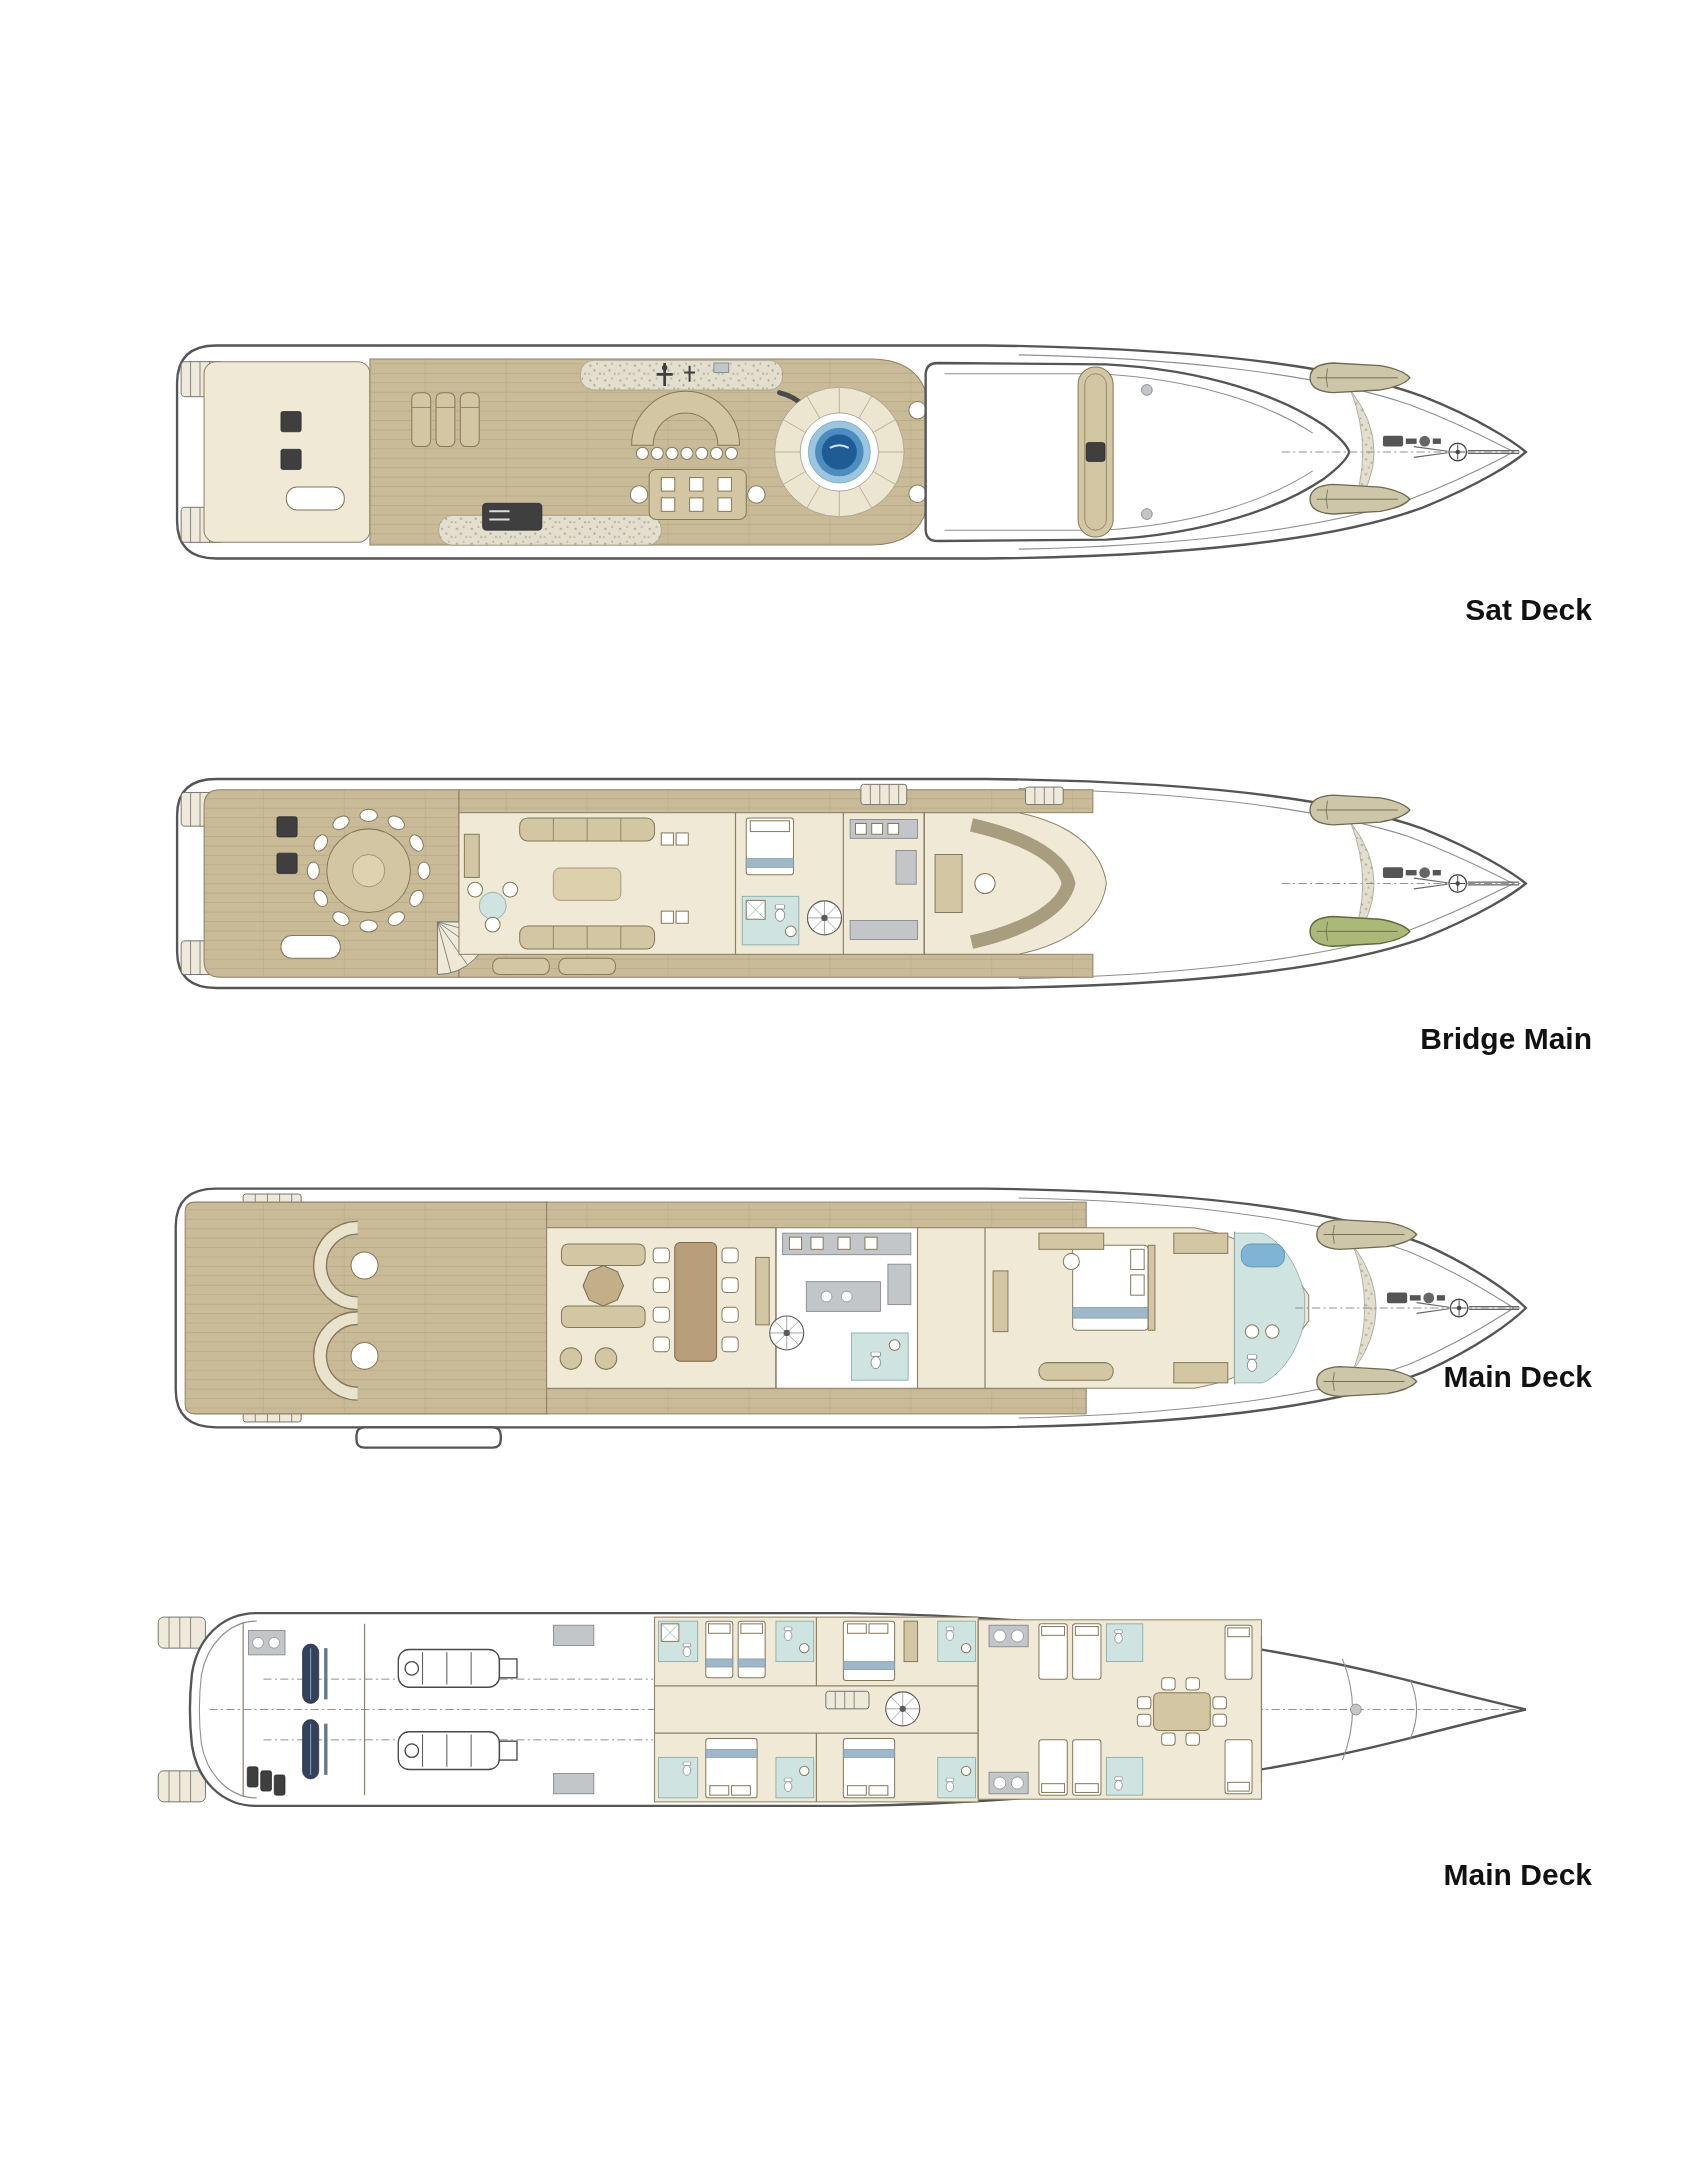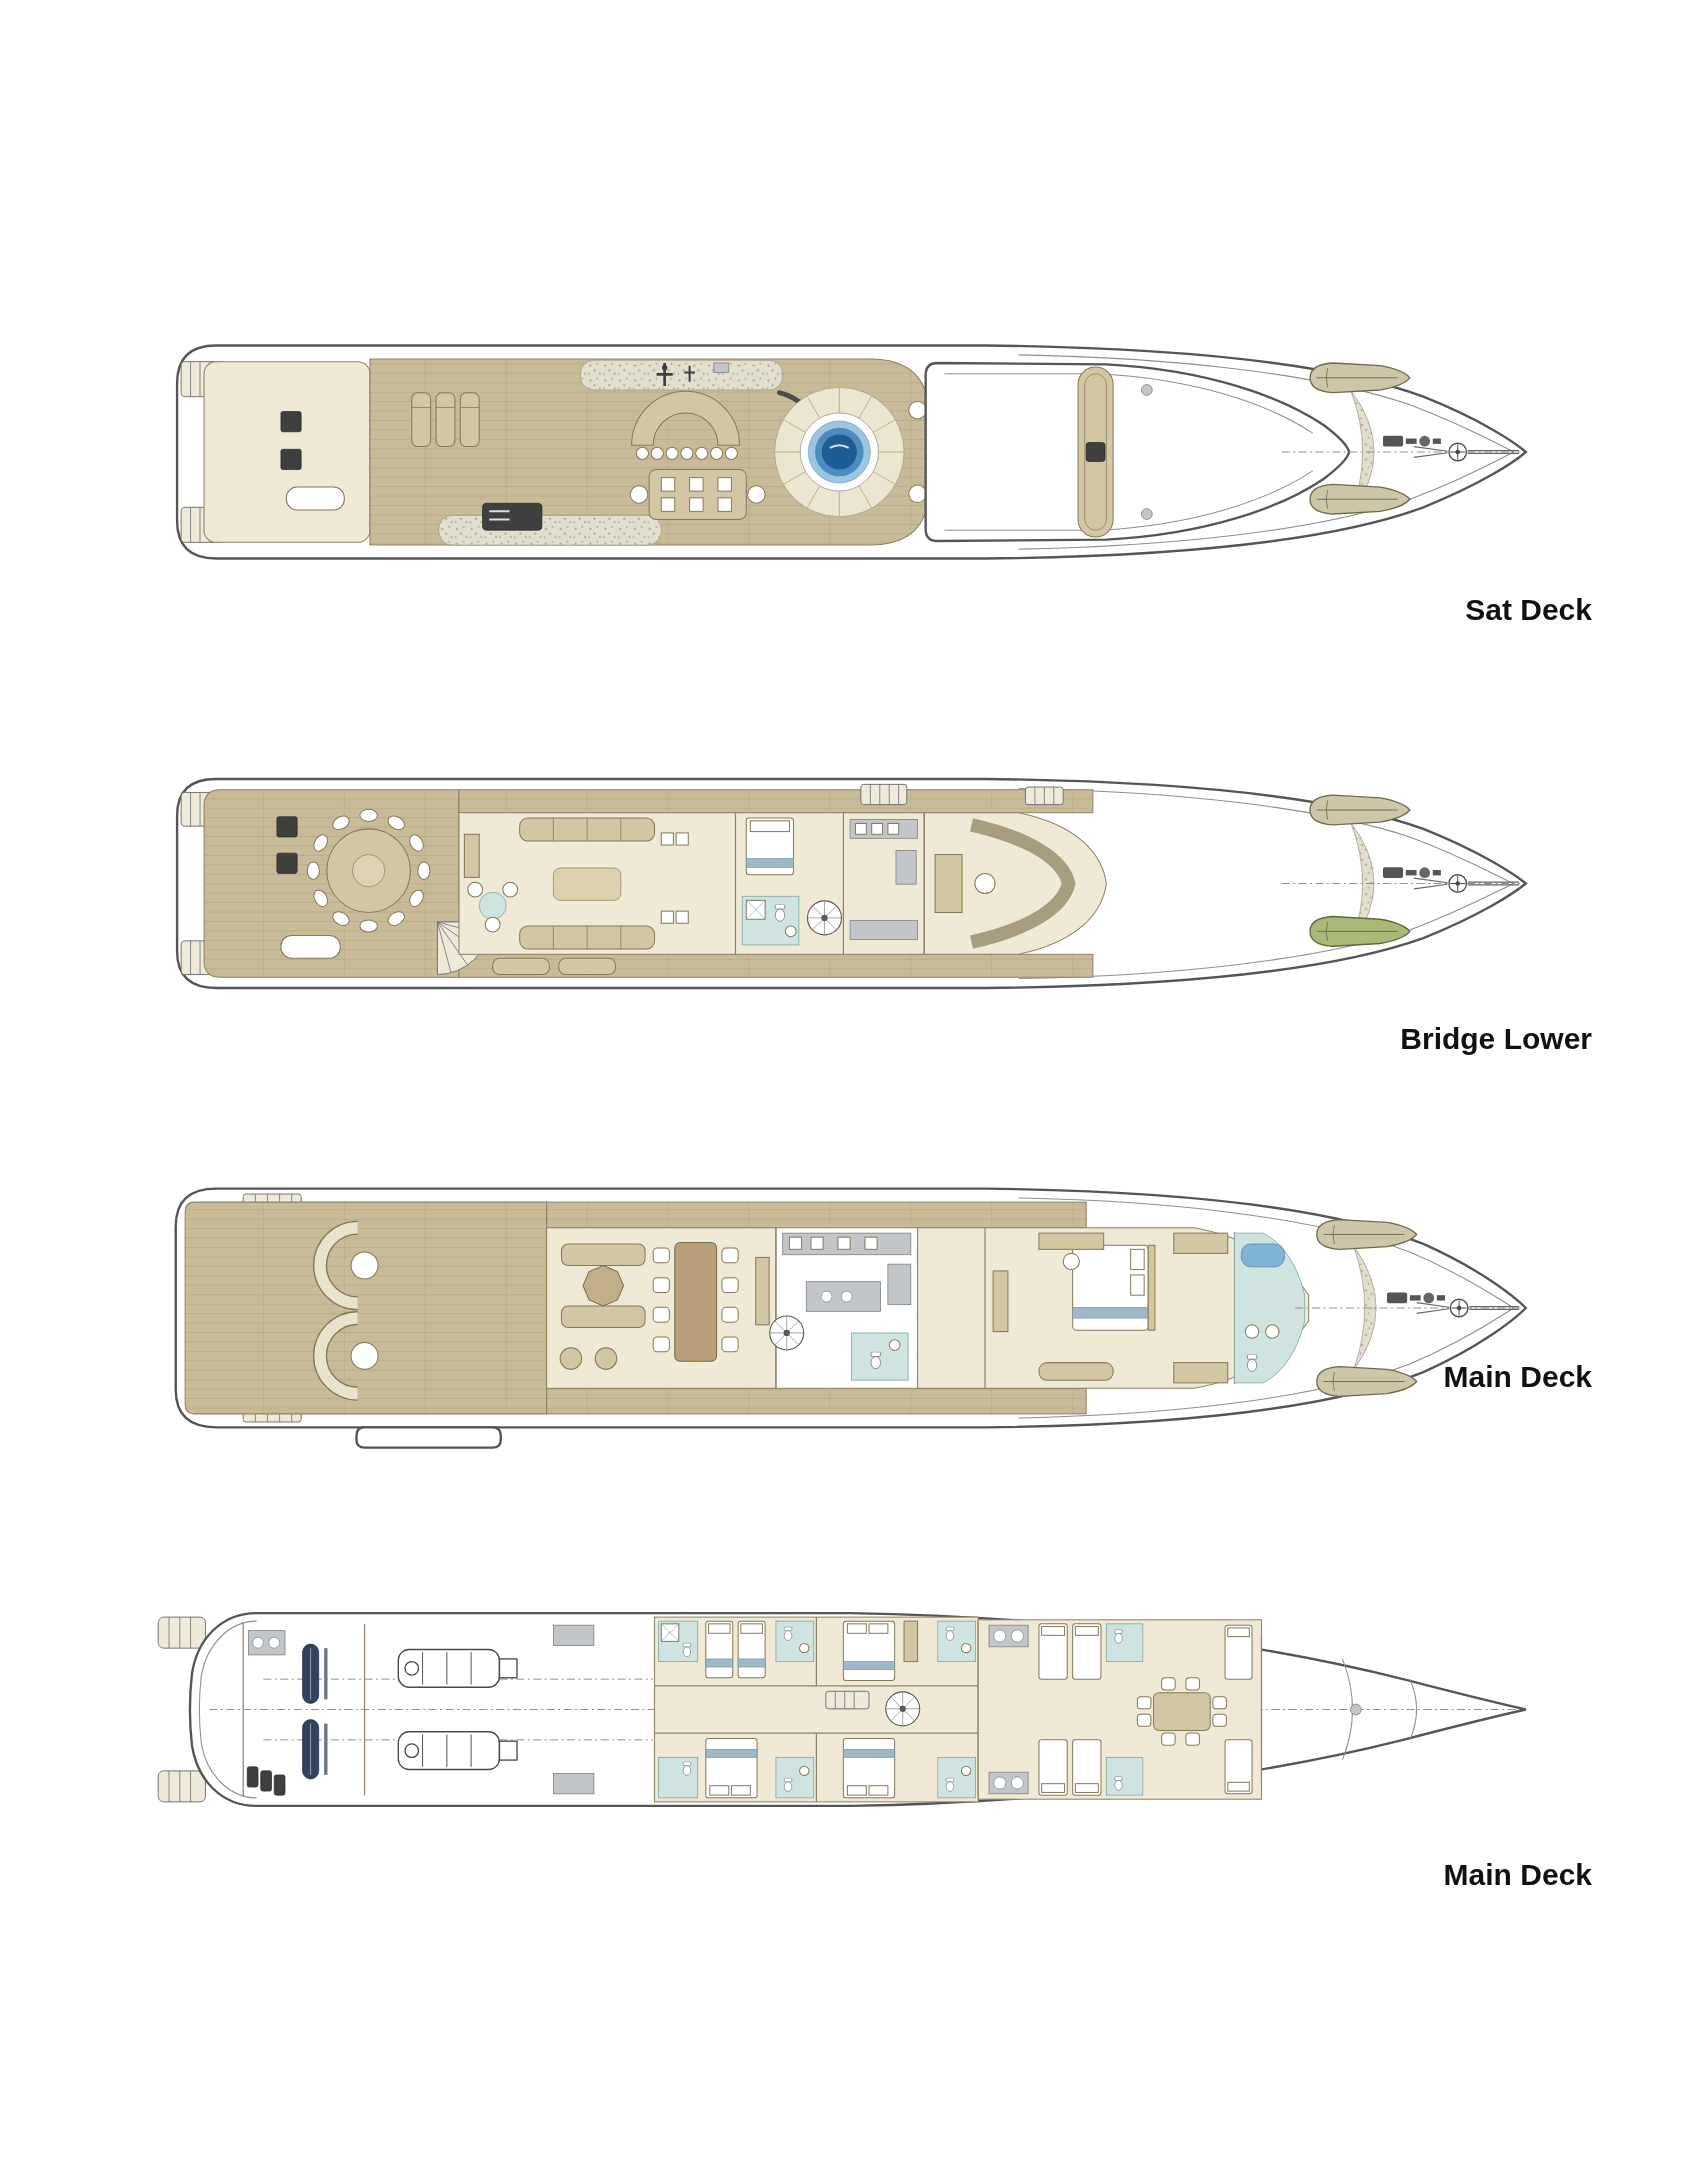--- a/index.html
+++ b/index.html
@@ -298,21 +298,21 @@
         <path class="stip" d="M1792 104 Q1862 195 1792 286 Q1828 195 1792 104 Z"></path>
         <line class="centerline" x1="1690" y1="195" x2="2044" y2="195"></line>
         <use href="#windlass" x="1840" y="163" width="90" height="40"></use>
         <use href="#capstan" x="1936" y="180" width="30" height="30"></use>
         <path class="chain" d="M1886 187 L1936 194 M1886 203 L1936 196 M1966 193 L2042 193 M1966 197 L2042 197"></path>
         <use href="#tender" x="1724" y="58" width="160" height="56" class="tender-tan"></use>
         <use href="#tender" x="1724" y="238" width="160" height="56" class="tender-green"></use>
       </g>
     </svg>
   </div>
-  <div class="deck-label" style="top:1022px">Bridge Lower</div>
+  <div class="deck-label" style="top:1022px">Bridge Main</div>
 
   <div class="deck" style="top:1163px">
     <svg width="1396" height="290" viewBox="0 0 2070 430">
       <g>
         <path class="hull" d="M110 38 L1250 38 C1520 41 1760 64 1900 120 C1985 158 2035 198 2052 215 C2035 232 1985 272 1900 310 C1760 366 1520 389 1250 392 L110 392 Q50 392 50 336 L50 94 Q50 38 110 38 Z"></path>
         <path class="inner" d="M1300 52 C1520 56 1740 80 1880 132 C1960 166 2010 200 2034 215 C2010 230 1960 264 1880 298 C1740 350 1520 374 1300 378"></path>
         <path class="hull" d="M330 392 H520 Q532 392 532 404 V410 Q532 422 520 422 H330 Q318 422 318 410 V404 Q318 392 330 392 Z"></path>
       </g>
       <rect class="stair" x="150" y="46" width="86" height="30" rx="4"></rect>
       <path class="stairline" d="M168 46 V76 M186 46 V76 M204 46 V76 M222 46 V76"></path>

